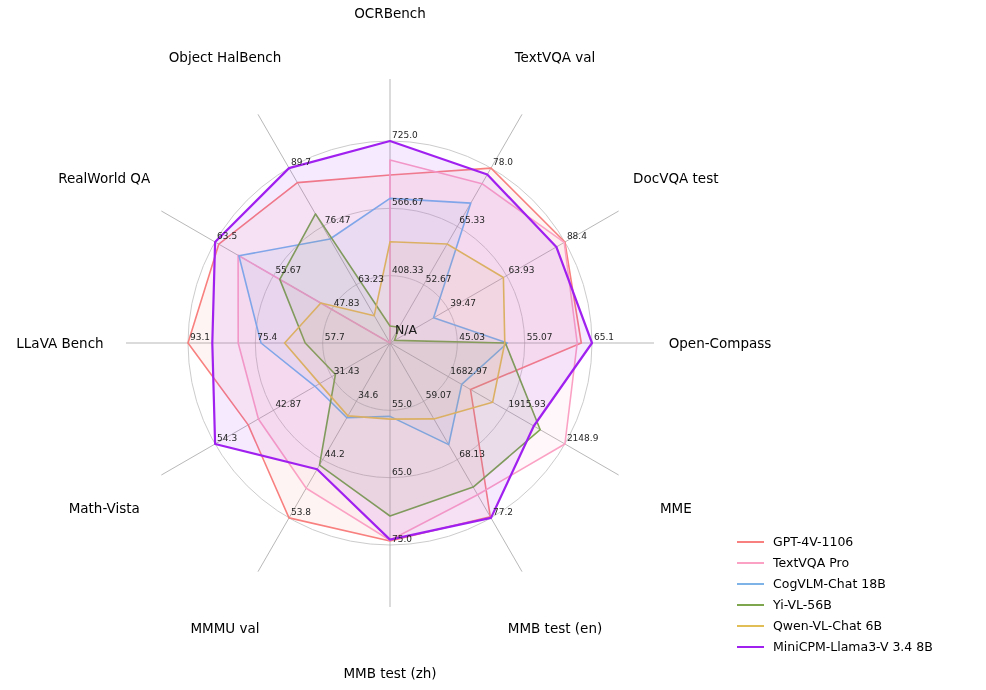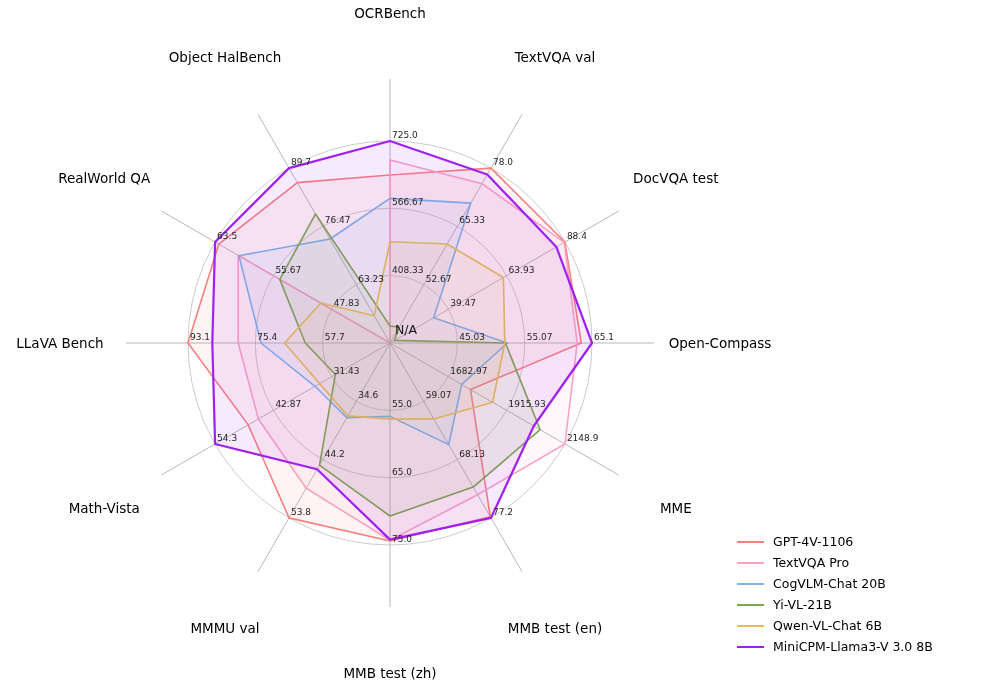--- a/index.html
+++ b/index.html
@@ -92,28 +92,28 @@
       <div class="legend-row">
         <span class="legend-swatch" style="border-top-color: rgb(248, 128, 127);"></span>
         <span class="legend-label">GPT-4V-1106</span>
       </div>
       <div class="legend-row">
         <span class="legend-swatch" style="border-top-color: rgb(251, 162, 196);"></span>
         <span class="legend-label">TextVQA Pro</span>
       </div>
       <div class="legend-row">
         <span class="legend-swatch" style="border-top-color: rgb(126, 179, 232);"></span>
-        <span class="legend-label">CogVLM-Chat 20B</span>
+        <span class="legend-label">CogVLM-Chat 18B</span>
       </div>
       <div class="legend-row">
         <span class="legend-swatch" style="border-top-color: rgb(126, 166, 79);"></span>
-        <span class="legend-label">Yi-VL-21B</span>
+        <span class="legend-label">Yi-VL-56B</span>
       </div>
       <div class="legend-row">
         <span class="legend-swatch" style="border-top-color: rgb(226, 191, 86);"></span>
         <span class="legend-label">Qwen-VL-Chat 6B</span>
       </div>
       <div class="legend-row">
         <span class="legend-swatch" style="border-top-color: rgb(160, 32, 240);"></span>
-        <span class="legend-label">MiniCPM-Llama3-V 3.0 8B</span>
+        <span class="legend-label">MiniCPM-Llama3-V 3.4 8B</span>
       </div>
     </div>
 </div>
 
 </body></html>

